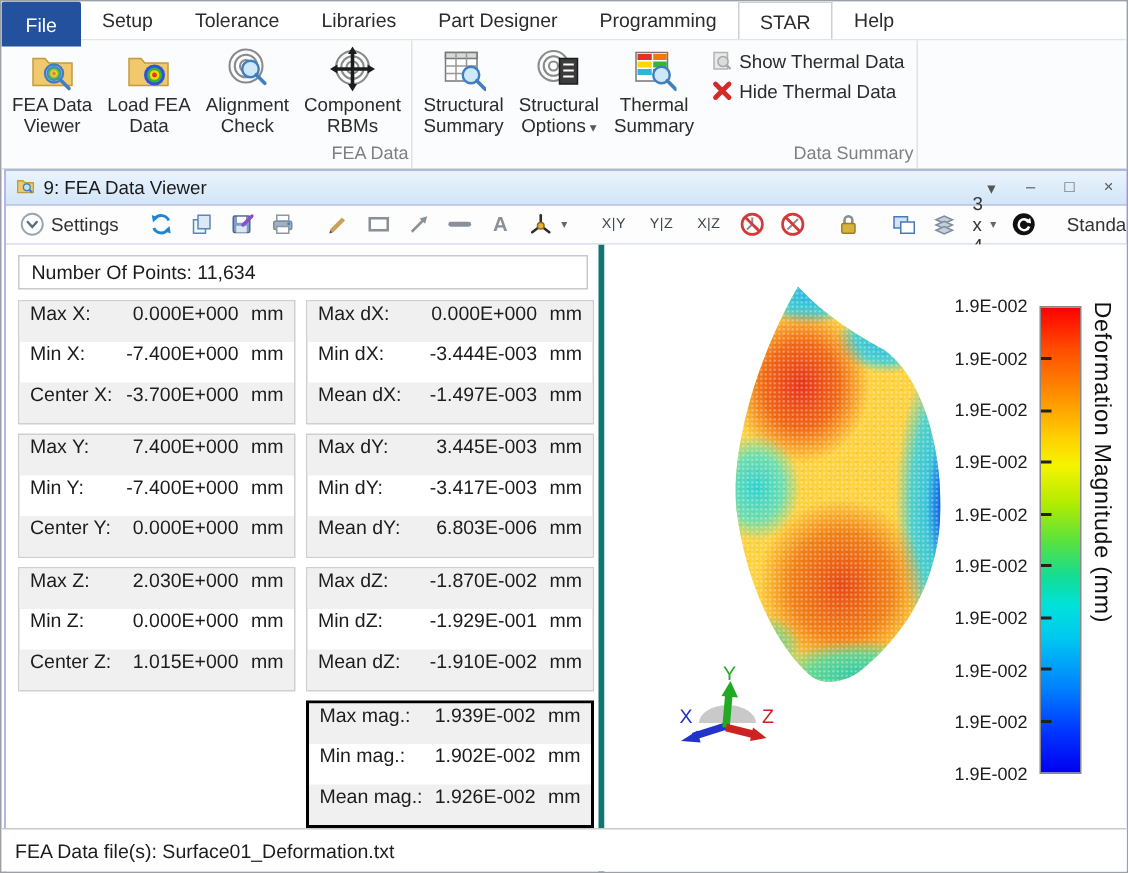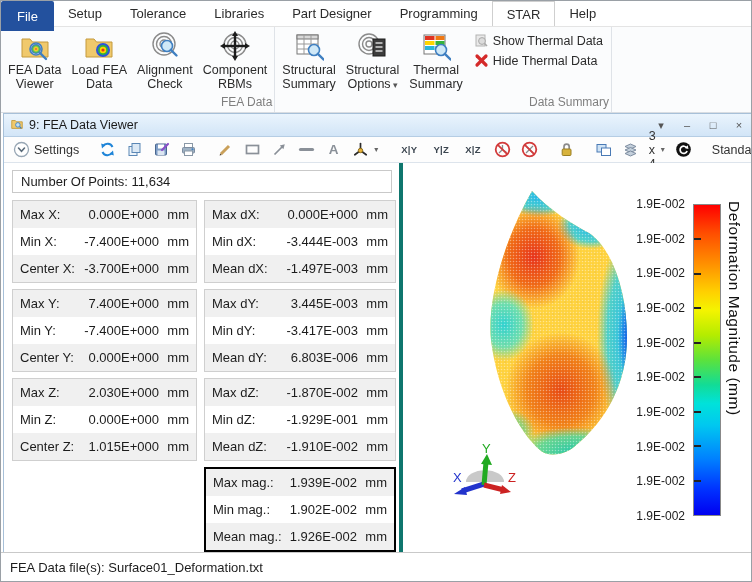--- a/index.html
+++ b/index.html
@@ -31,31 +31,31 @@
   .ititle{height:23px;display:flex;align-items:center;gap:5px;padding:0 6px;background:linear-gradient(#eaf4fd,#d2e5f7);border-bottom:1px solid #b5cde4;font-size:12.5px;color:#1a1a1a}
   .ititle .ttl{flex:1}
   .wctrl{display:flex;align-items:center;gap:14px;padding-right:2px}
   .wbtn{font-size:11px;color:#555;width:12px;text-align:center;cursor:default}
 
   
   .tbar{height:26px;display:flex;align-items:center;gap:4px;padding:0 6px;background:#fdfdfd;border-bottom:1px solid #dde4ec;font-size:12.5px;color:#333}
   .tsep{width:1px;height:18px;background:#d9e2ec;margin:0 3px}
   .tbtn{display:flex;align-items:center;gap:4px;padding:1px 3px;border-radius:3px;cursor:default}
   .tico{width:17px;height:17px;display:flex;align-items:center;justify-content:center}
-  .ttext{font-size:9.5px;font-weight:bold;color:#3c4650;letter-spacing:.3px;padding:2px 3px}
+  .ttext{font-size:9.5px;font-weight:normal;color:#3c4650;letter-spacing:.3px;padding:2px 3px}
   .caret{font-size:8px;color:#666;margin-left:1px}
 
   
   .content{flex:1;display:flex;background:#fff;overflow:hidden}
   .datapanel{width:399px;border-right:4px solid #0f766e;padding:7px 7px 0 8px}
   .pointsbox{border:1px solid #c9c9c9;background:#fff;font-size:13px;color:#1c1c1c;padding:3px 8px;margin-bottom:7px}
   .statgrid{display:grid;grid-template-columns:185px 192px;gap:6px 7px}
   .sbox{border:1px solid #cfcfcf;background:#fff}
   .sbox.em{border:2px solid #000;grid-column:2}
-  .srow{display:flex;align-items:center;height:27px;padding:0 7px;font-size:13px;color:#1c1c1c}
+  .srow{display:flex;align-items:flex-start;height:27px;padding:0 7px;font-size:13px;color:#1c1c1c}
   .srow:nth-child(odd){background:#f0f0f0}
   .slabel{white-space:nowrap}
   .sval{margin-left:auto;white-space:nowrap}
   .sunit{width:30px;text-align:right;white-space:nowrap}
 
   .plotpanel{position:relative;flex:1;background:#fff}
   .surface{position:absolute;left:76px;top:22px}
   .triad{position:absolute;left:47px;top:281px}
   .cbar{position:absolute;left:290px;top:41px;width:28px;height:312px;border:1px solid #888;
         background:linear-gradient(#f00 0%,#ff4d00 9%,#ff9000 19%,#ffd000 28%,#f4f400 34%,#b4ec00 42%,#5ce23c 50%,#12dc96 58%,#00e2da 64%,#00c8f0 71%,#0080ff 82%,#0030ff 92%,#0000f0 100%)}

